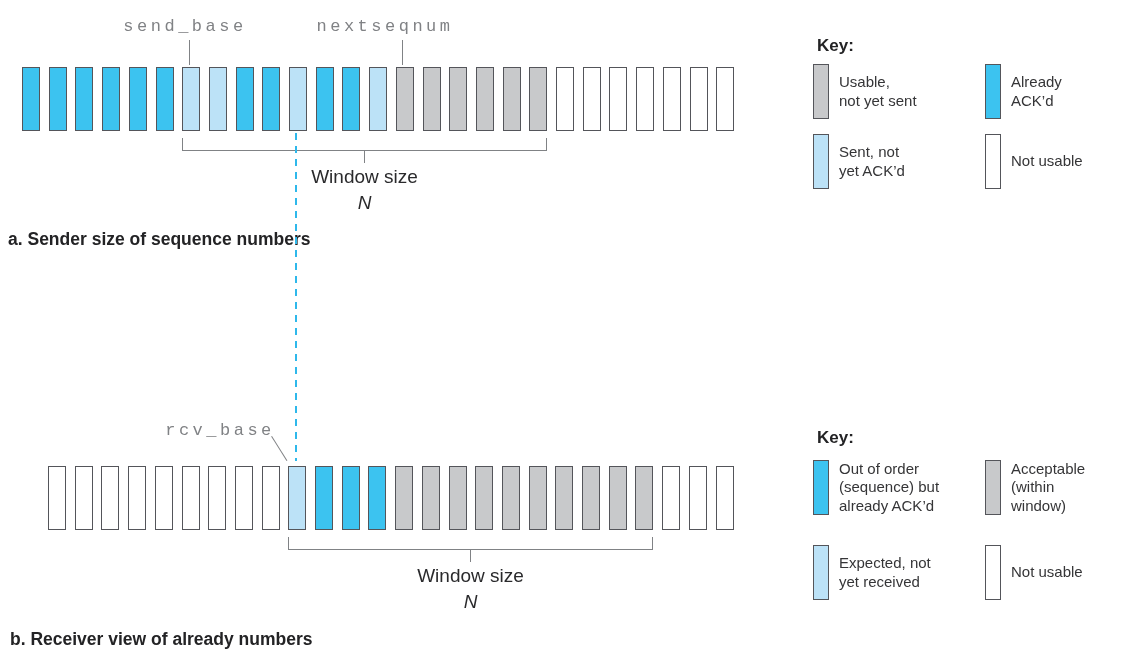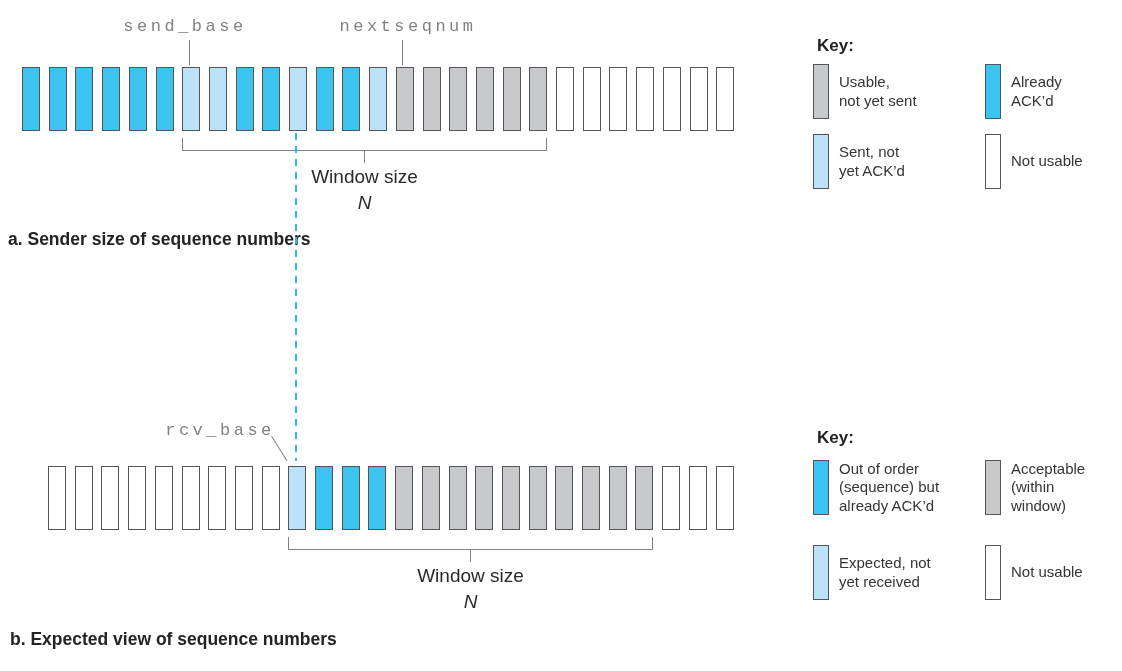--- a/index.html
+++ b/index.html
@@ -36,21 +36,21 @@
   .key-item{display:flex;align-items:center;gap:10px;}
   .swatch{width:14px;height:53px;border:1.6px solid #54555A;box-sizing:content-box;flex:none;}
   .key-label{font-size:15px;line-height:1.22;color:#353537;white-space:pre-line;}
 </style>
 </head>
 <body>
 
 <div class="canvas">
 
   <div class="mono-label" style="left:185px;top:17px">send_base</div>
-  <div class="mono-label" style="left:408px;top:17px">nextseqnum</div>
+  <div class="mono-label" style="left:385px;top:17px">nextseqnum</div>
   <div class="vline" style="left:189px;top:40px;height:25px"></div>
   <div class="vline" style="left:402px;top:40px;height:25px"></div>
 
   <div class="seq-row" style="top:67px">
       <div class="box" style="left: 22px; background: rgb(60, 195, 240);"></div>
       <div class="box" style="left: 48.7px; background: rgb(60, 195, 240);"></div>
       <div class="box" style="left: 75.4px; background: rgb(60, 195, 240);"></div>
       <div class="box" style="left: 102.1px; background: rgb(60, 195, 240);"></div>
       <div class="box" style="left: 128.8px; background: rgb(60, 195, 240);"></div>
       <div class="box" style="left: 155.5px; background: rgb(60, 195, 240);"></div>
@@ -116,21 +116,21 @@
       <div class="box" style="left: 662.1px; background: rgb(255, 255, 255);"></div>
       <div class="box" style="left: 688.8px; background: rgb(255, 255, 255);"></div>
       <div class="box" style="left: 715.5px; background: rgb(255, 255, 255);"></div>
     </div>
 
   <div class="bracket" style="left:288px;top:537px;width:365px"></div>
   <div class="vline" style="left:470px;top:550px;height:12px"></div>
   <div class="window-label" style="left:288px;top:565px;width:365px">Window size</div>
   <div class="window-n" style="left:288px;top:591px;width:365px">N</div>
 
-  <div class="caption" style="left:10px;top:629px">b. Expected view of sequence numbers</div>
+  <div class="caption" style="left:10px;top:629px">b. Receiver view of already numbers</div>
 
   <div class="key" style="left:813px;top:36px" data-key="sender">
     <div class="key-title">Key:</div>
     <div class="key-grid">
         <div class="key-item">
           <div class="swatch" style="background: rgb(200, 201, 203);"></div>
           <div class="key-label">Usable,
 not yet sent</div>
         </div>
         <div class="key-item">

